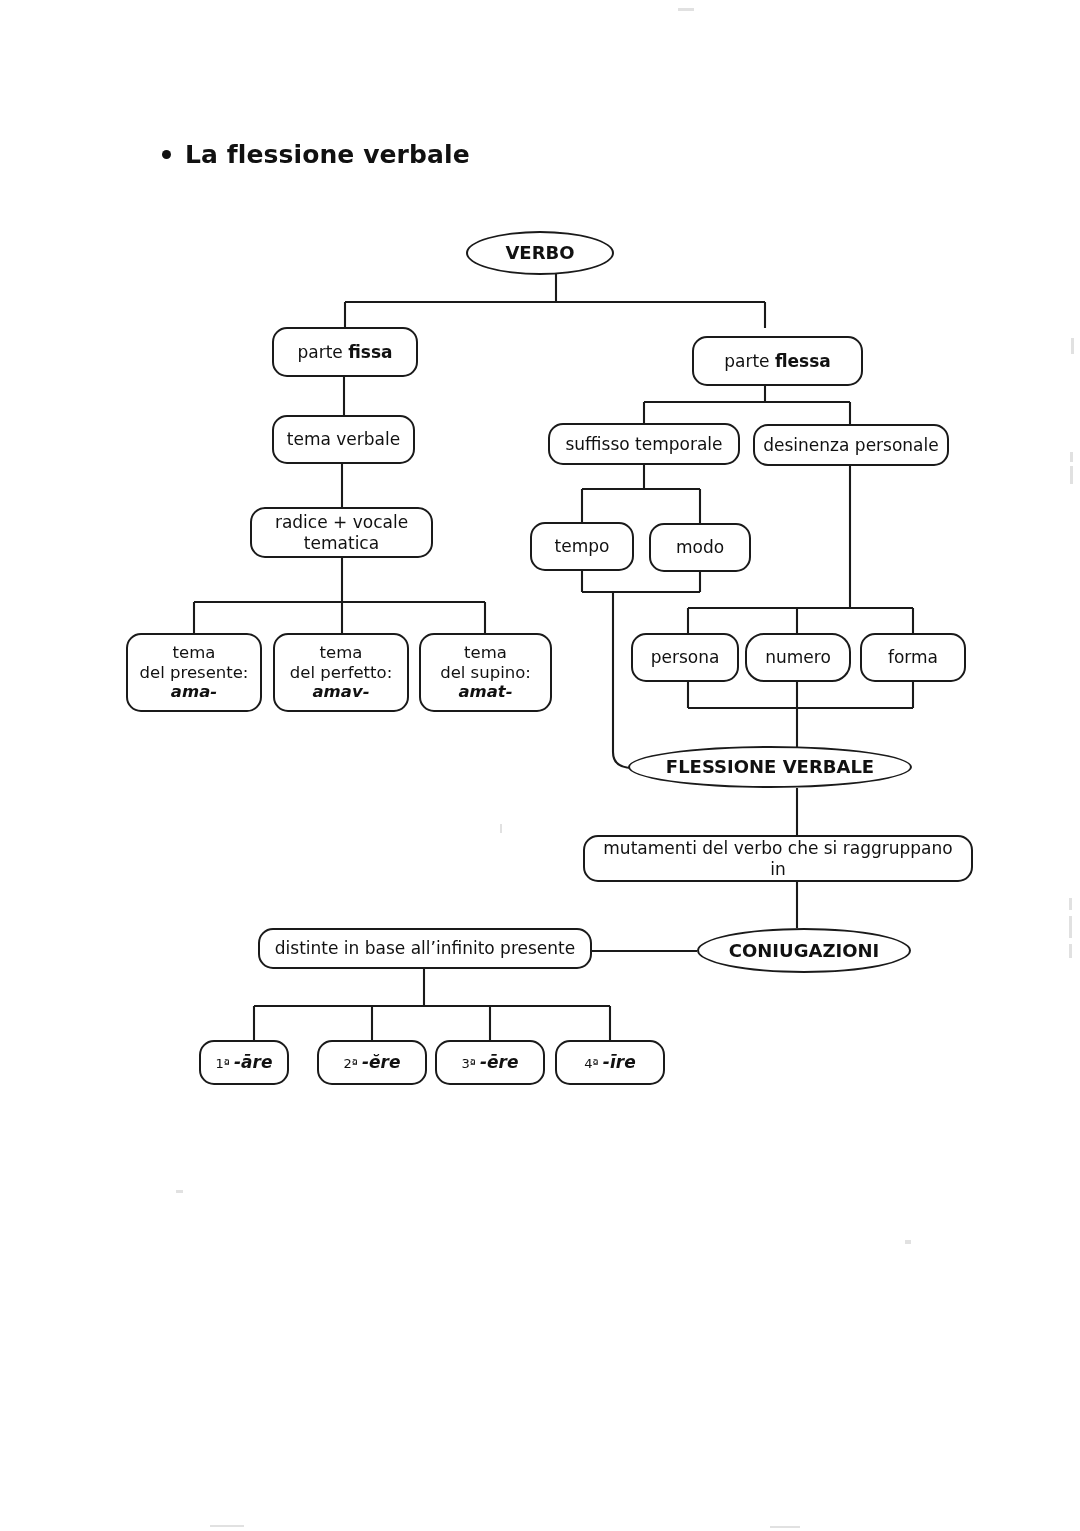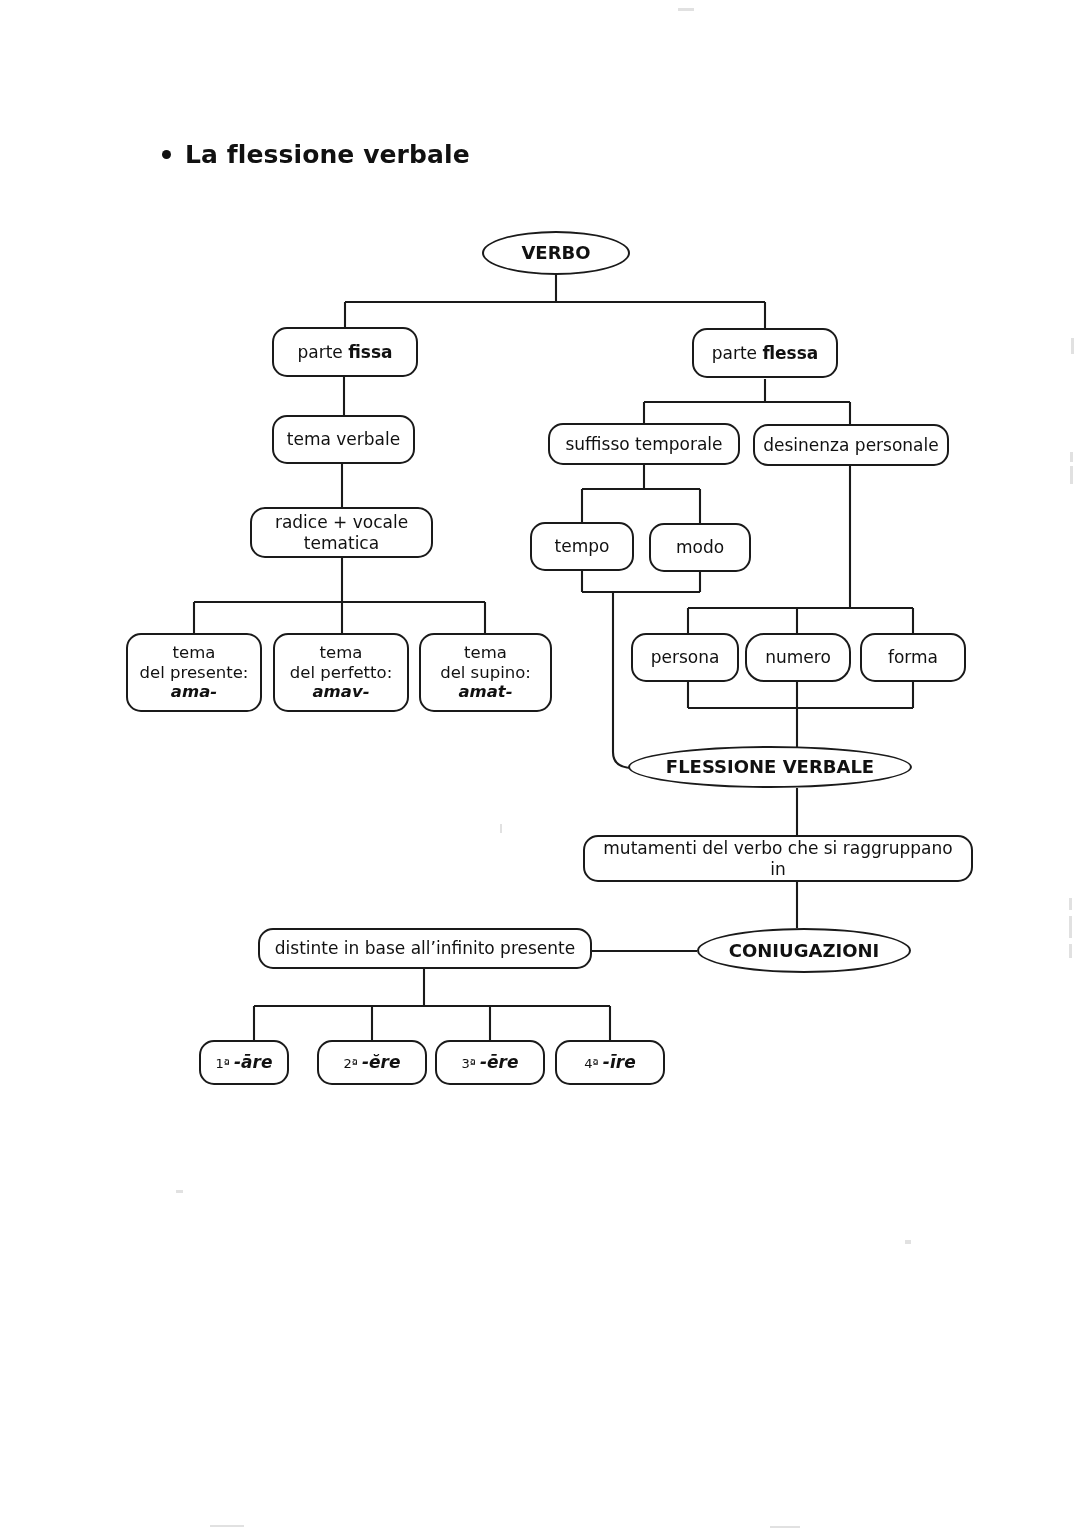--- a/index.html
+++ b/index.html
@@ -95,29 +95,29 @@
 
   <path d="M797,788 L797,835"></path>
 
   <path d="M797,882 L797,928"></path>
 
   <path d="M592,951 L697,951"></path>
 
   <path d="M424,968 L424,1006 M254,1006 L610,1006 M254,1006 L254,1040 M372,1006 L372,1040 M490,1006 L490,1040 M610,1006 L610,1040"></path>
 </svg>
 
-<div class="node ellipse t18 bold" style="left:482px; top:231px; width:148px; height:44px;">
+<div class="node ellipse t18 bold" style="left:466px; top:231px; width:148px; height:44px;">
   <span class="inner">VERBO</span>
 </div>
 
 <div class="node rbox t17" style="left:272px; top:327px; width:146px; height:50px;">
   <span class="inner"><span>parte </span><span class="bold">fissa</span></span>
 </div>
 
-<div class="node rbox t17" style="left:692px; top:328px; width:146px; height:50px;align-items:center;">
+<div class="node rbox t17" style="left:692px; top:336px; width:171px; height:50px;align-items:center;">
   <span class="inner"><span>parte </span><span class="bold">flessa</span></span>
 </div>
 
 <div class="node rbox t17" style="left:272px; top:415px; width:143px; height:49px;">
   <span class="inner">tema verbale</span>
 </div>
 
 <div class="node rbox t17" style="left:548px; top:423px; width:192px; height:42px;">
   <span class="inner">suffisso temporale</span>
 </div>

